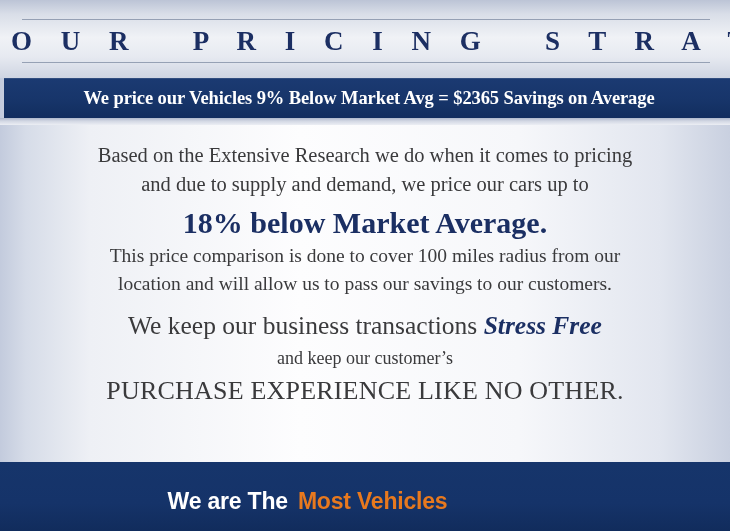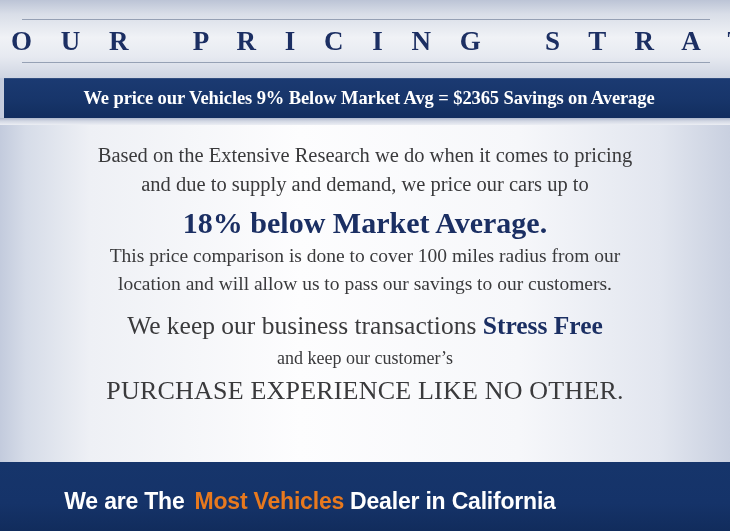--- a/index.html
+++ b/index.html
@@ -150,20 +150,21 @@
     position: absolute;
     left: 0; top: 184px; width: 730px;
     font-size: 25.5px;
     line-height: 34px;
     color: #3a3a3c;
     white-space: nowrap;
   }
   .stress-line .accent {
     color: #1b2f63;
     font-weight: 700;
+    font-style: italic;
   }
 
   .small-line {
     position: absolute;
     left: 0; top: 220px; width: 730px;
     font-size: 18px;
     line-height: 26px;
     color: #3a3a3c;
   }
 
@@ -255,18 +256,17 @@
 
     <div class="small-line">and keep our customer’s</div>
 
     <div class="caps-line">PURCHASE EXPERIENCE LIKE NO OTHER.</div>
   </div>
 
   <div class="footer">
     <div class="footer-text">
       <span class="seg">We are The</span>
         <span class="orange">Most Vehicles</span>
-        <span class="seg-last">Dealer in California</span>
     </div>
   </div>
 
 
 </div>
 
 </body></html>

